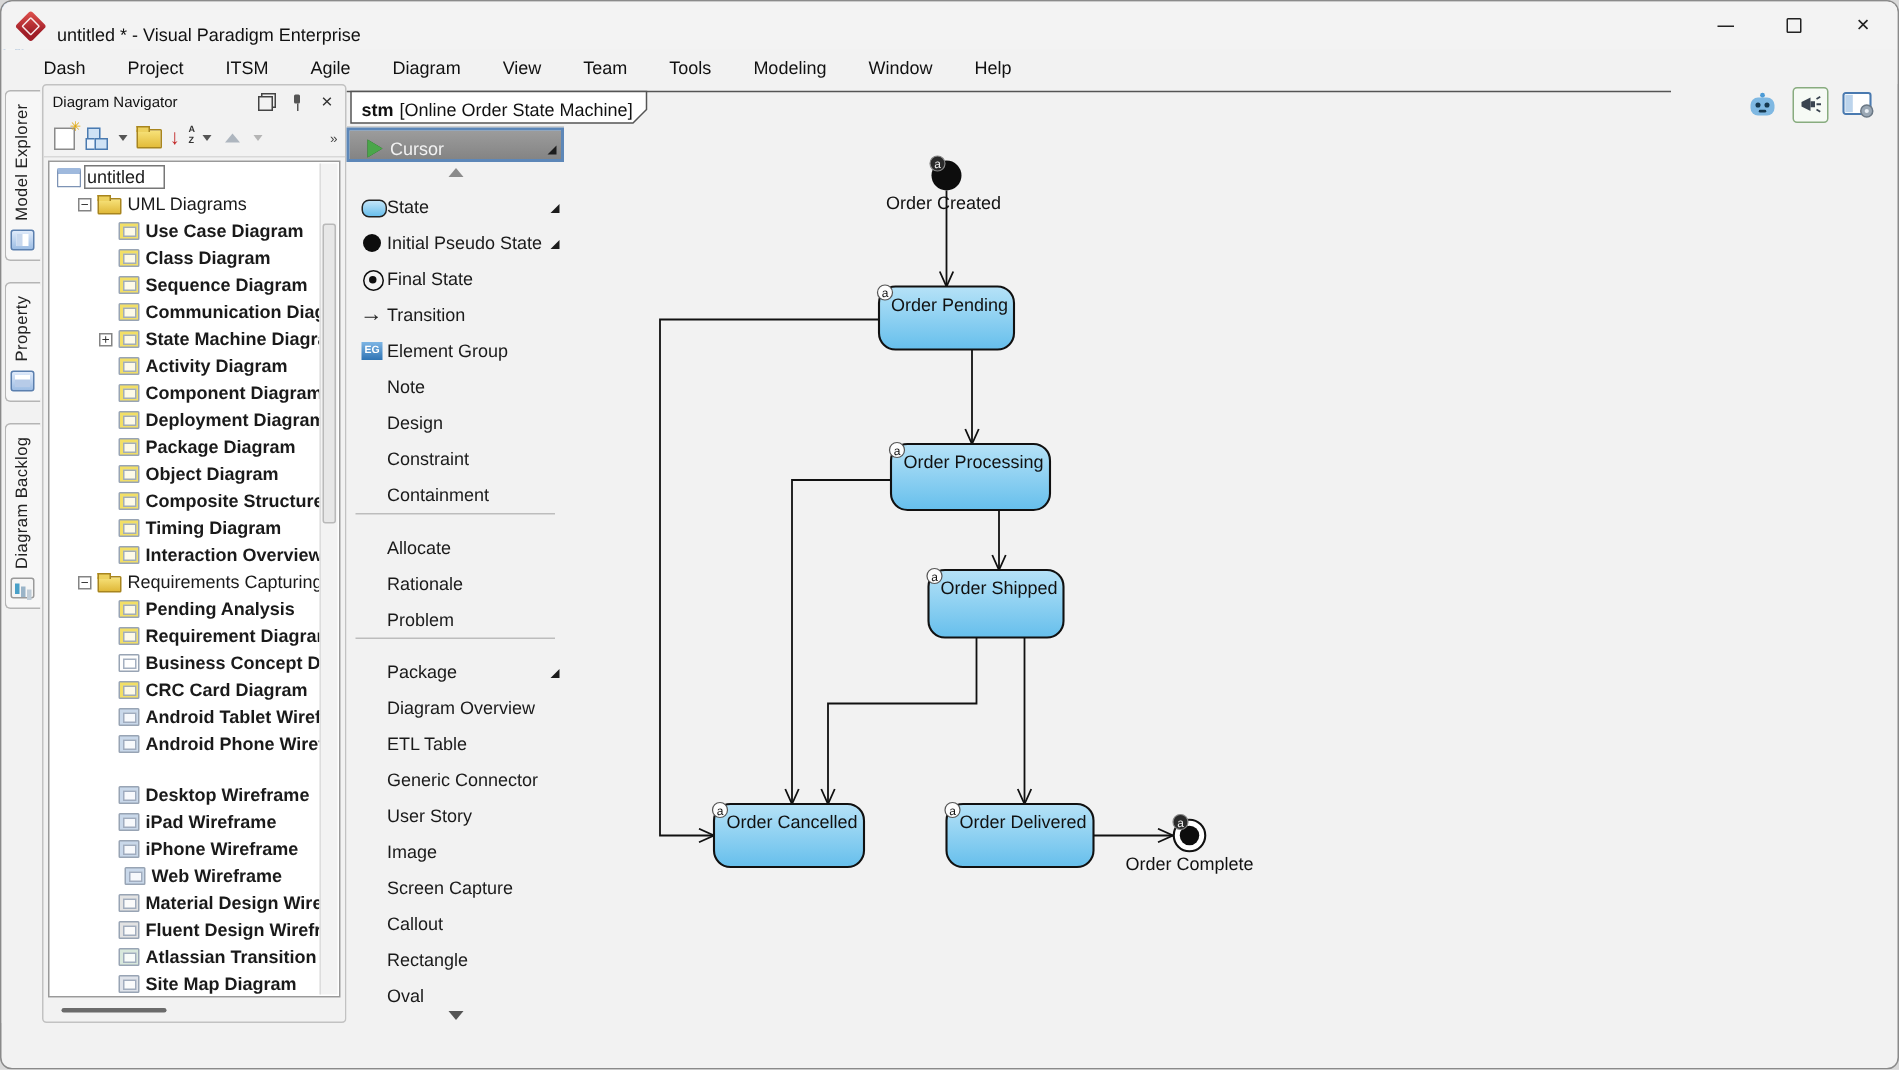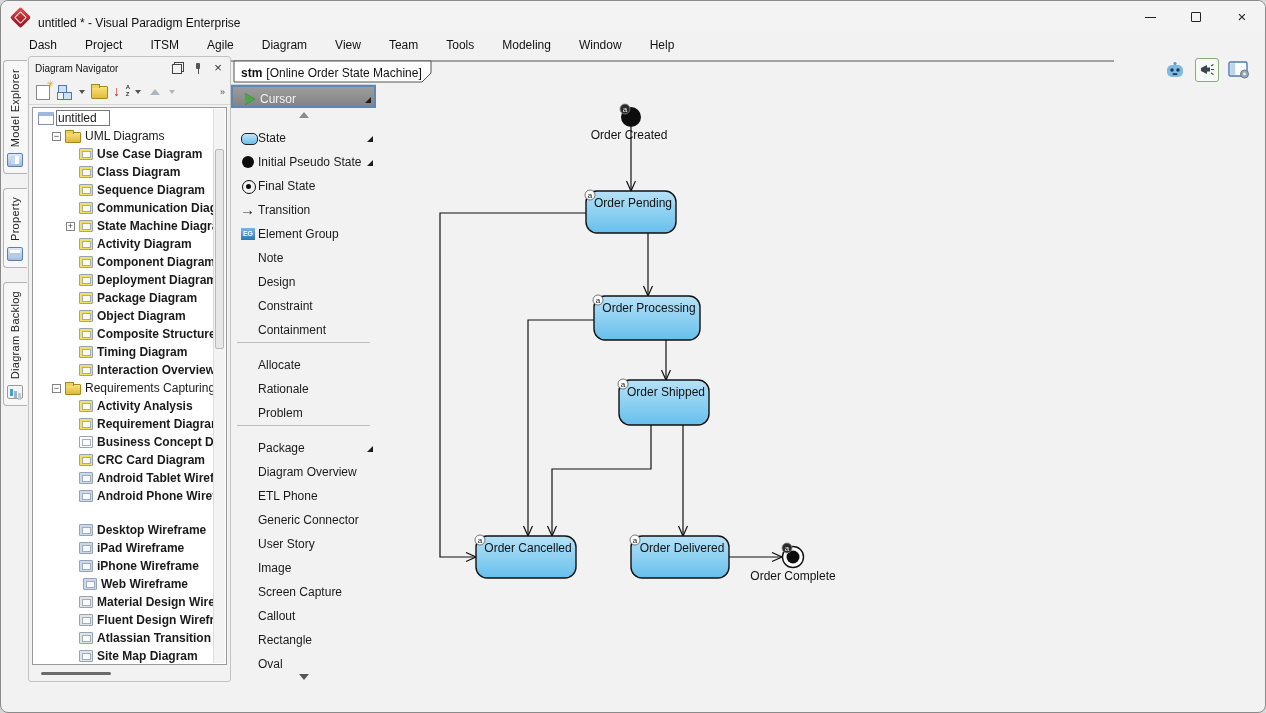--- a/index.html
+++ b/index.html
@@ -311,21 +311,21 @@
               <span class="lbl bold">Interaction Overview Diagram</span>
             </div>
             <div class="tree-row" style="padding-left: 18px;">
               <span class="expander">−</span>
               <span class="t-folder"></span>
               <span class="lbl">Requirements Capturing</span>
             </div>
             <div class="tree-row" style="padding-left: 32px;">
               <span class="exp-spacer"></span>
               <span class="t-doc" style="--c: #f2df66;"></span>
-              <span class="lbl bold">Activity Analysis</span>
+              <span class="lbl bold">Pending Analysis</span>
             </div>
             <div class="tree-row" style="padding-left: 32px;">
               <span class="exp-spacer"></span>
               <span class="t-doc" style="--c: #f2df66;"></span>
               <span class="lbl bold">Requirement Diagram</span>
             </div>
             <div class="tree-row" style="padding-left: 32px;">
               <span class="exp-spacer"></span>
               <span class="t-doc" style="--c: #fdfdfd;"></span>
               <span class="lbl bold">Business Concept Diagram</span>
@@ -491,21 +491,21 @@
           <div class="pal-row corner">
             <span class="pi pi-package"></span>
             <span>Package</span>
           </div>
           <div class="pal-row">
             <span class="pi pi-overview"></span>
             <span>Diagram Overview</span>
           </div>
           <div class="pal-row">
             <span class="pi pi-etl"></span>
-            <span>ETL Phone</span>
+            <span>ETL Table</span>
           </div>
           <div class="pal-row">
             <span class="pi pi-generic"></span>
             <span>Generic Connector</span>
           </div>
           <div class="pal-row">
             <span class="pi pi-userstory"></span>
             <span>User Story</span>
           </div>
           <div class="pal-row">

